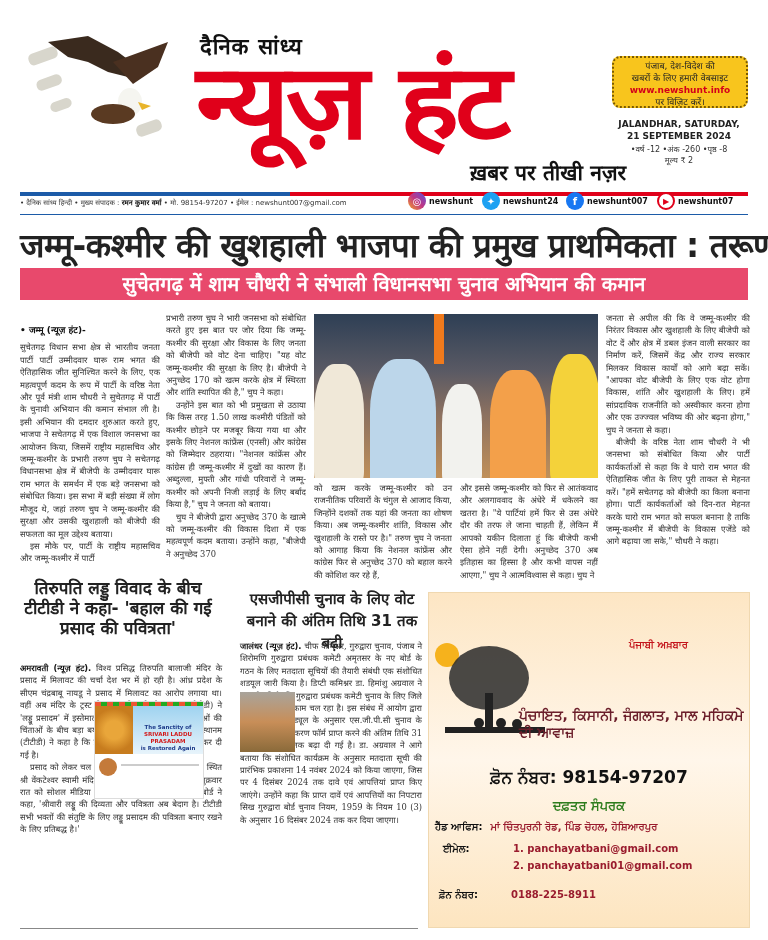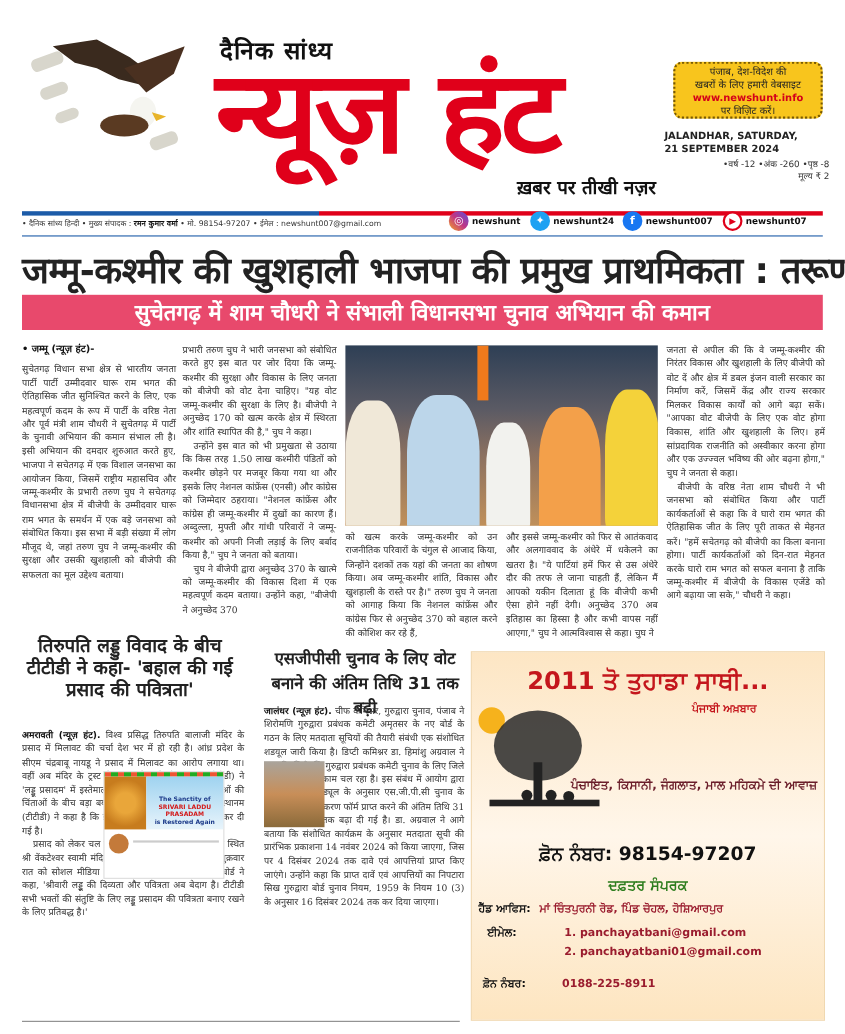--- a/index.html
+++ b/index.html
@@ -3,25 +3,25 @@
 <meta charset="utf-8">
 <style>
 *{box-sizing:border-box;margin:0;padding:0}
 html,body{width:768px;height:940px;background:#fff;overflow:hidden}
 body{font-family:"DejaVu Sans",sans-serif;color:#222;position:relative}
 .abs{position:absolute}
 
 #eagle{left:18px;top:22px;width:150px;height:120px}
 #daily{left:200px;top:30px;font-size:22px;font-weight:bold;color:#111;letter-spacing:1px}
 #logo{left:196px;top:48px;font-size:104px;line-height:108px;font-weight:900;color:#e0001a;letter-spacing:-4px;font-family:"DejaVu Sans",sans-serif;transform:scaleX(1.08);transform-origin:left top}
-#tagline{left:470px;top:158px;font-size:17px;font-weight:bold;color:#111}
+#tagline{left:470px;top:158px;font-size:21px;font-weight:bold;color:#111}
 #webbox{left:612px;top:56px;width:136px;height:52px;background:#f8c51d;border:2px dotted #7a5a00;border-radius:8px;text-align:center;font-size:9px;line-height:12px;padding-top:2px;color:#222}
 #webbox .url{color:#d4001a;font-weight:bold}
-#dateline{left:604px;top:118px;width:150px;text-align:left;font-size:9px;line-height:12px;font-weight:bold;color:#222}
-#issue{left:604px;top:144px;width:150px;text-align:right;font-size:8px;line-height:11px;color:#333}
+#dateline{left:604px;top:118px;width:150px;text-align:center;font-size:9px;line-height:12px;font-weight:bold;color:#222}
+#issue{left:604px;top:144px;width:150px;text-align:center;font-size:8px;line-height:11px;color:#333}
 
 #strip{left:20px;top:192px;width:728px;height:20px}
 #strip .blue{position:absolute;left:0;top:0;width:270px;height:4px;background:#1c5ba8}
 #strip .red{position:absolute;left:270px;top:0;width:458px;height:4px;background:#e0001a}
 #strip .bl2{position:absolute;left:0;top:22px;width:728px;height:1px;background:#1c5ba8}
 #info{position:absolute;left:0;top:6px;font-size:7px;color:#333;white-space:nowrap}
 #info b{color:#111}
 .soc{position:absolute;top:0;display:flex;align-items:center;gap:3px;font-size:8px;font-weight:bold;color:#111}
 .soc .ic{width:18px;height:18px;border-radius:50%;display:flex;align-items:center;justify-content:center;color:#fff;font-size:10px;font-weight:bold}
 
@@ -40,21 +40,21 @@
 #sgpc-title{left:240px;top:588px;width:184px;font-size:15px;line-height:22px}
 #ttdimg{left:94px;top:701px;width:110px;height:98px;background:#fff;border:1px solid #ddd}
 #officer{left:240px;top:692px;width:55px;height:60px;background:linear-gradient(180deg,#a9a49c 0%,#c88e58 50%,#8a6a3a 100%)}
 
 #ad{left:428px;top:592px;width:322px;height:336px;background:linear-gradient(180deg,#fde6c4 0%,#fff6ea 50%,#fde5c0 100%);border:1px solid #f0d8b0}
 #ad .r{position:absolute;width:100%;text-align:center}
 #ad-since{top:14px;font-size:22px;font-weight:bold;color:#c4161c}
 #ad-tag{left:200px!important;top:46px;width:auto!important;font-size:10px;font-weight:bold;color:#c4161c}
 #ad-name{top:56px;left:70px!important;width:auto!important;font-size:42px;font-weight:900;color:#2e8b1e;letter-spacing:1px}
 #ad-name span{color:#f4a51c}
-#ad-sub{top:114px;left:90px!important;width:auto!important;font-size:11px;font-weight:bold;color:#6b1e2a}
+#ad-sub{top:114px;left:90px!important;width:auto!important;font-size:14px;font-weight:bold;color:#6b1e2a}
 #ad-editor{top:148px;font-size:17px;font-weight:bold;color:#9a1c2e}
 #ad-phone{top:174px;font-size:17px;font-weight:bold;color:#111}
 #ad-office{top:205px;font-size:13px;font-weight:bold;color:#2e7d1e}
 .ad-row{position:absolute;left:6px;font-size:10px;font-weight:bold;color:#111;display:flex;gap:8px}
 .ad-row .v{color:#9a1c2e}
 #tree{left:10px;top:40px;width:120px;height:110px}
 #sun{left:6px;top:50px;width:24px;height:24px;border-radius:50%;background:#f6b21c}
 </style>
 </head>
 <body>
@@ -116,23 +116,24 @@
   </div>
   <div class="soc" style="left:637px">
     <span class="ic" style="background:#fff;border:2px solid #e0001a;color:#e0001a;font-size:8px">▶</span>
     <span>newshunt07</span>
   </div>
 </div>
 
 <div class="abs" id="h1">जम्मू-कश्मीर की खुशहाली भाजपा की प्रमुख प्राथमिकता : तरूण चुघ</div>
 <div class="abs" id="h2bar">सुचेतगढ़ में शाम चौधरी ने संभाली विधानसभा चुनाव अभियान की कमान</div>
 
-<div class="col" style="left:20px;top:312px;width:140px">
+<div class="col" style="left:20px;top:324px;width:140px">
   <div id="dateline1">• जम्मू (न्यूज़ हंट)-</div>
   <p style="text-indent:0">सुचेतगढ़ विधान सभा क्षेत्र से भारतीय जनता पार्टी पार्टी उम्मीदवार घारू राम भगत की ऐतिहासिक जीत सुनिश्चित करने के लिए, एक महत्वपूर्ण कदम के रूप में पार्टी के वरिष्ठ नेता और पूर्व मंत्री शाम चौधरी ने सुचेतगढ़ में पार्टी के चुनावी अभियान की कमान संभाल ली है। इसी अभियान की दमदार शुरुआत करते हुए, भाजपा ने सचेतगढ़ में एक विशाल जनसभा का आयोजन किया, जिसमें राष्ट्रीय महासचिव और जम्मू-कश्मीर के प्रभारी तरुण चुघ ने सचेतगढ़ विधानसभा क्षेत्र में बीजेपी के उम्मीदवार घारू राम भगत के समर्थन में एक बड़े जनसभा को संबोधित किया। इस सभा में बड़ी संख्या में लोग मौजूद थे, जहां तरुण चुघ ने जम्मू-कश्मीर की सुरक्षा और उसकी खुशहाली को बीजेपी की सफलता का मूल उद्देश्य बताया।</p>
+  <p>इस मौके पर, पार्टी के राष्ट्रीय महासचिव और जम्मू-कश्मीर में पार्टी</p>
 </div>
 <div class="col" style="left:166px;top:312px;width:140px">
   <p style="text-indent:0">प्रभारी तरुण चुघ ने भारी जनसभा को संबोधित करते हुए इस बात पर जोर दिया कि जम्मू-कश्मीर की सुरक्षा और विकास के लिए जनता को बीजेपी को वोट देना चाहिए। "यह वोट जम्मू-कश्मीर की सुरक्षा के लिए है। बीजेपी ने अनुच्छेद 170 को खत्म करके क्षेत्र में स्थिरता और शांति स्थापित की है," चुघ ने कहा।</p>
   <p>उन्होंने इस बात को भी प्रमुखता से उठाया कि किस तरह 1.50 लाख कश्मीरी पंडितों को कश्मीर छोड़ने पर मजबूर किया गया था और इसके लिए नेशनल कांफ्रेंस (एनसी) और कांग्रेस को जिम्मेदार ठहराया। "नेशनल कांफ्रेंस और कांग्रेस ही जम्मू-कश्मीर में दुखों का कारण हैं। अब्दुल्ला, मुफ्ती और गांधी परिवारों ने जम्मू-कश्मीर को अपनी निजी लड़ाई के लिए बर्बाद किया है," चुघ ने जनता को बताया।</p>
   <p>चुघ ने बीजेपी द्वारा अनुच्छेद 370 के खात्मे को जम्मू-कश्मीर की विकास दिशा में एक महत्वपूर्ण कदम बताया। उन्होंने कहा, "बीजेपी ने अनुच्छेद 370</p>
 </div>
 
 <div class="abs" id="photo">
   <div class="p" style="left:0;top:50px;width:50px;height:120px;background:#f0e8d8"></div>
   <div class="p" style="left:56px;top:45px;width:66px;height:130px;background:#bcd6ea"></div>
@@ -189,21 +190,20 @@
   <div class="abs" id="tree">
     <svg width="120" height="110" viewBox="0 0 120 110">
       <ellipse cx="50" cy="45" rx="40" ry="32" fill="#2a2a2a" opacity="0.85"></ellipse>
       <rect x="46" y="60" width="8" height="36" fill="#222"></rect>
       <rect x="6" y="94" width="100" height="6" fill="#222"></rect>
       <circle cx="40" cy="90" r="5" fill="#222"></circle>
         <circle cx="62" cy="90" r="5" fill="#222"></circle>
         <circle cx="78" cy="91" r="5" fill="#222"></circle>
     </svg>
   </div>
-  <div class="r" id="ad-since">2011 ਤੋ ਤੁਹਾਡਾ ਸਾਥੀ...</div>
   <div class="abs" id="ad-tag">ਪੰਜਾਬੀ ਅਖ਼ਬਾਰ</div>
   <div class="abs" id="ad-sub">ਪੰਚਾਇਤ, ਕਿਸਾਨੀ, ਜੰਗਲਾਤ, ਮਾਲ ਮਹਿਕਮੇ ਦੀ ਆਵਾਜ਼</div>
   <div class="r" id="ad-phone">ਫ਼ੋਨ ਨੰਬਰ: 98154-97207</div>
   <div class="r" id="ad-office">ਦਫ਼ਤਰ ਸੰਪਰਕ</div>
   <div class="ad-row" style="top:228px">
     <span>ਹੈੱਡ ਆਫਿਸ:</span>
     <span class="v">ਮਾਂ ਚਿੰਤਪੁਰਨੀ ਰੋਡ, ਪਿੰਡ ਚੋਹਲ, ਹੋਸ਼ਿਆਰਪੁਰ</span>
   </div>
   <div class="ad-row" style="top:250px;left:14px">
     <span style="width:62px">ਈਮੇਲ:</span>

